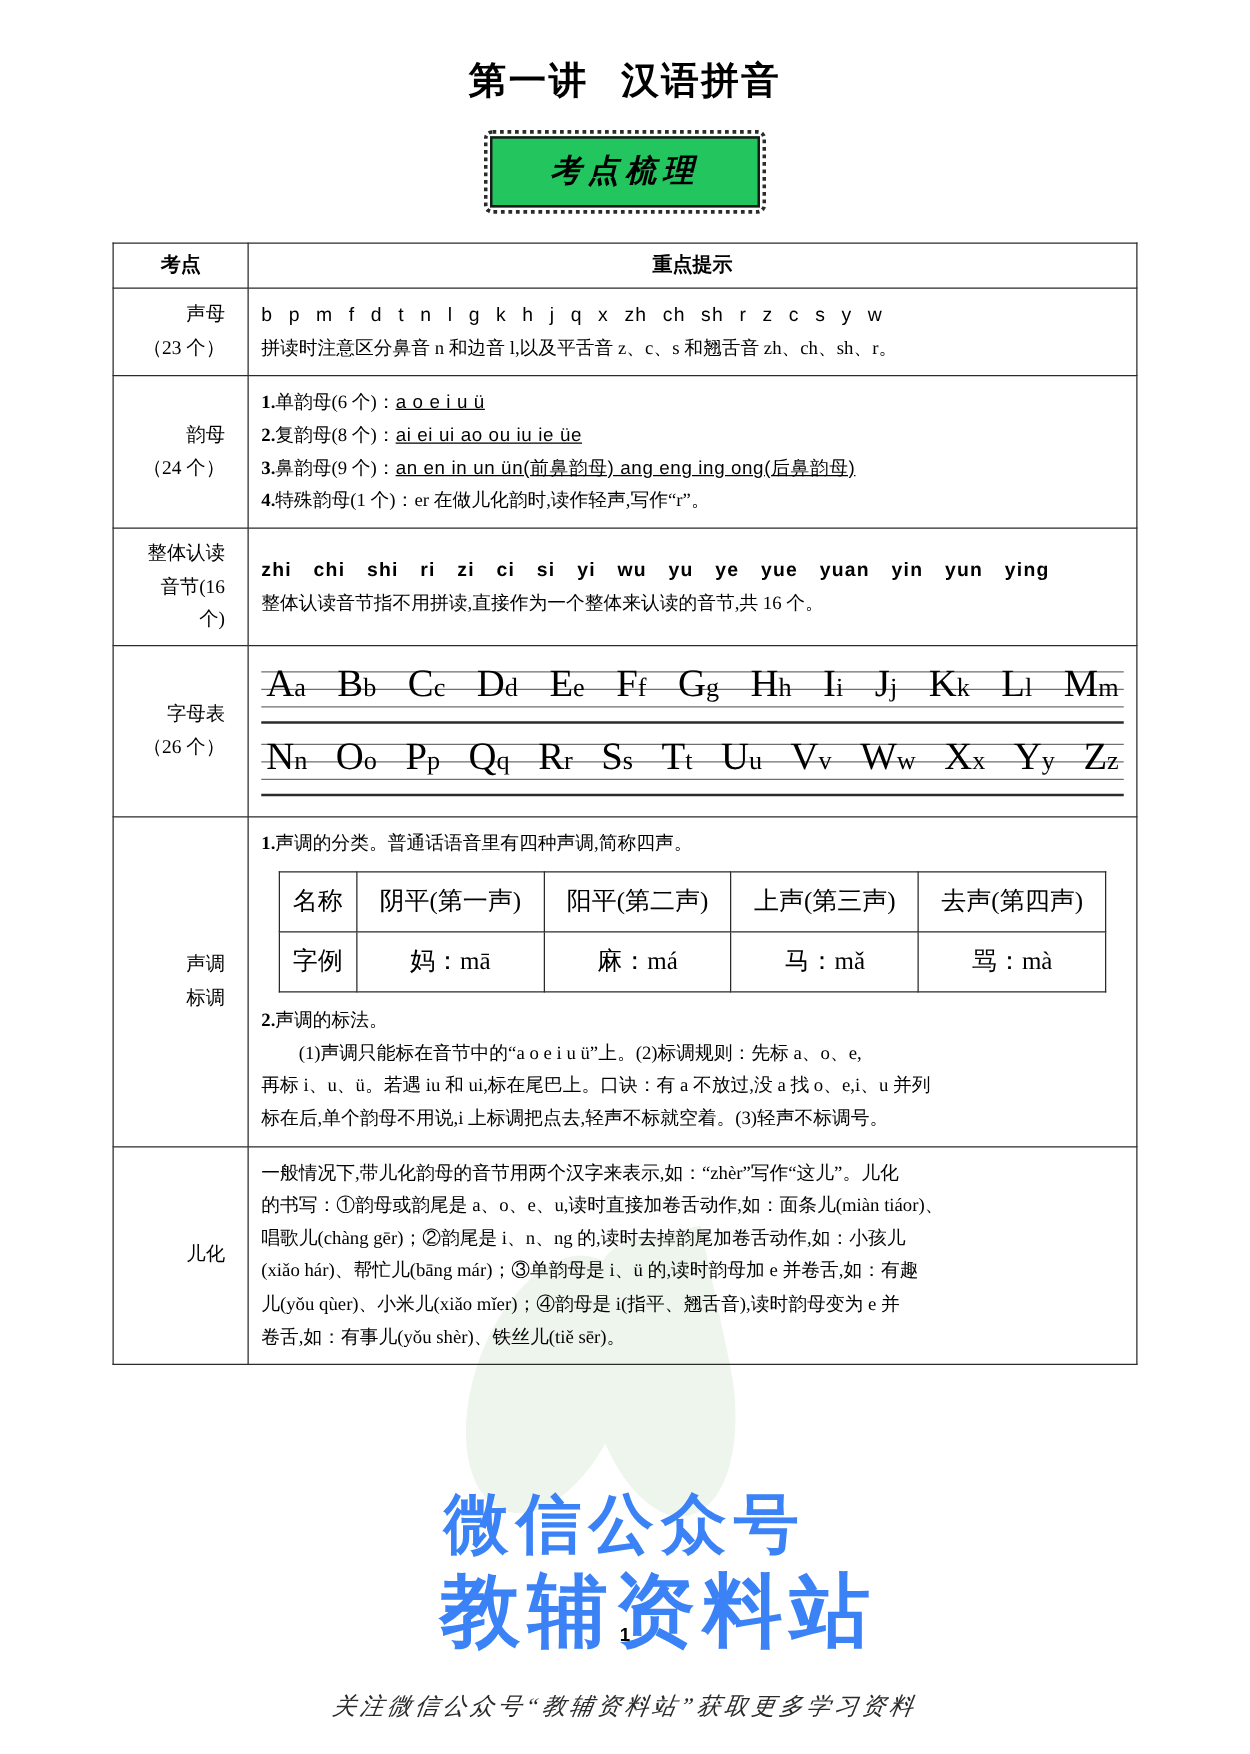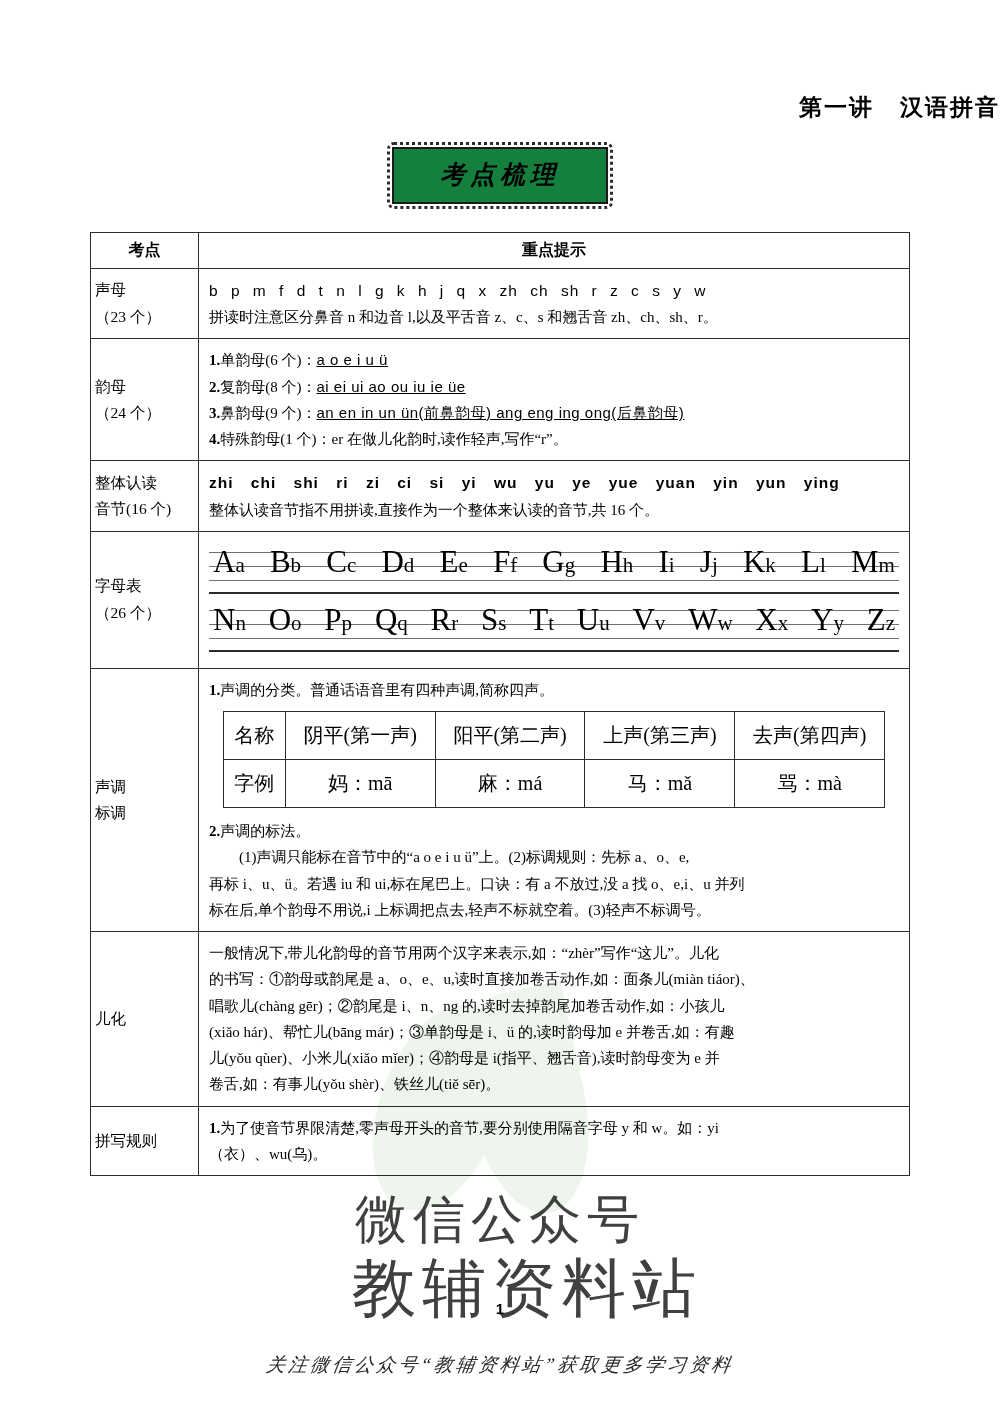--- a/index.html
+++ b/index.html
@@ -24,48 +24,48 @@
   .wm-leaf {
     position: absolute;
     background: #eef5ed;
     border-radius: 50% 0 50% 50%;
   }
   .wm-leaf.l1 { left: 380px; top: 1000px; width: 120px; height: 215px; transform: rotate(20deg); }
   .wm-leaf.l2 { left: 470px; top: 990px; width: 115px; height: 225px; transform: rotate(-12deg); }
   .wm-text {
     position: absolute;
     font-family: "Liberation Sans", "DejaVu Sans", sans-serif;
-    font-weight: normal;
-    color: #404040;
+    font-weight: bold;
+    color: #3b82f6;
     letter-spacing: 6px;
     white-space: nowrap;
   }
   .wm-text.top { left: 355px; top: 1185px; font-size: 52px; }
   .wm-text.bottom { left: 352px; top: 1245px; font-size: 64px; }
 
   
   #page { position: relative; z-index: 2; }
 
   #chapter-title {
-    text-align: right;
-    font-family: "Liberation Serif", "DejaVu Serif", serif;
-    font-weight: bold;
-    font-size: 23px;
+    text-align: center;
+    font-family: "Liberation Serif", "DejaVu Serif", serif;
+    font-weight: bold;
+    font-size: 30px;
     letter-spacing: 2px;
-    padding-top: 92px;
+    padding-top: 44px;
   }
   #chapter-title .t-gap { display: inline-block; width: 26px; }
 
   
   #section-badge-wrap { display: flex; justify-content: center; margin-top: 24px; }
   #section-badge {
     position: relative;
     padding: 9px 46px 11px;
     border: 2px solid #1a1a1a;
-    background: #15803d;
+    background: #22c55e;
   }
   #section-badge::before {
     content: "";
     position: absolute;
     left: -7px; top: -7px; right: -7px; bottom: -7px;
     border: 3px dotted #2b2b2b;
     border-radius: 7px;
   }
   #section-badge-label {
     font-family: "Liberation Serif", "DejaVu Serif", serif;
@@ -90,24 +90,24 @@
   }
   .col-key { width: 108px; }
   #main-table thead th {
     text-align: center;
     font-weight: bold;
     font-size: 16px;
     font-family: "Liberation Sans", "DejaVu Sans", sans-serif;
     padding: 9px 0;
   }
   .key-cell {
-    text-align: left;
+    text-align: right;
     font-size: 15.5px;
     line-height: 1.7;
-    padding: 7px 4px !important;
+    padding: 7px 18px !important;
   }
   .detail-cell {
     font-size: 15px;
     line-height: 1.75;
     padding: 8px 10px !important;
   }
   .pin {
     font-family: "Liberation Sans", "DejaVu Sans", sans-serif;
     letter-spacing: 0.5px;
     text-decoration: underline;
@@ -363,31 +363,20 @@
         <td class="detail-cell">
           <span class="line">一般情况下,带儿化韵母的音节用两个汉字来表示,如：“zhèr”写作“这儿”。儿化</span>
           <span class="line">的书写：①韵母或韵尾是 a、o、e、u,读时直接加卷舌动作,如：面条儿(miàn tiáor)、</span>
           <span class="line">唱歌儿(chàng gēr)；②韵尾是 i、n、ng 的,读时去掉韵尾加卷舌动作,如：小孩儿</span>
           <span class="line">(xiǎo hár)、帮忙儿(bāng már)；③单韵母是 i、ü 的,读时韵母加 e 并卷舌,如：有趣</span>
           <span class="line">儿(yǒu qùer)、小米儿(xiǎo mǐer)；④韵母是 i(指平、翘舌音),读时韵母变为 e 并</span>
           <span class="line">卷舌,如：有事儿(yǒu shèr)、铁丝儿(tiě sēr)。</span>
         </td>
       </tr>
 
-      <tr>
-        <td class="key-cell">
-          <span class="line">拼写规则</span>
-        </td>
-        <td class="detail-cell">
-          <span class="line">
-            <span class="num">1.</span><span>为了使音节界限清楚,零声母开头的音节,要分别使用隔音字母 y 和 w。如：yi</span>
-          </span>
-          <span class="line">（衣）、wu(乌)。</span>
-        </td>
-      </tr>
 
     </tbody>
   </table>
 
   <div id="page-number">1</div>
   <div id="footer-note">关注微信公众号“教辅资料站”获取更多学习资料</div>
 
 </div>
 
 </body></html>

